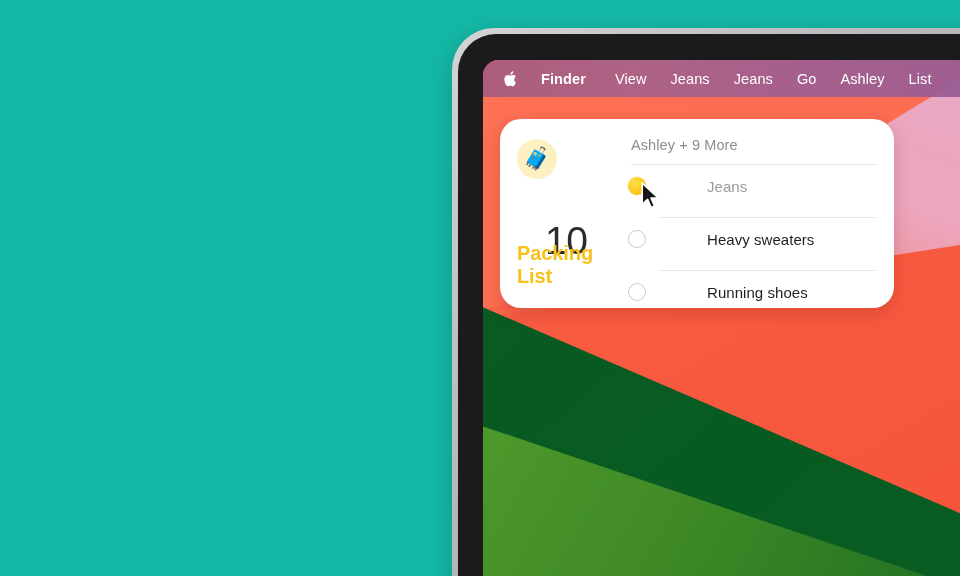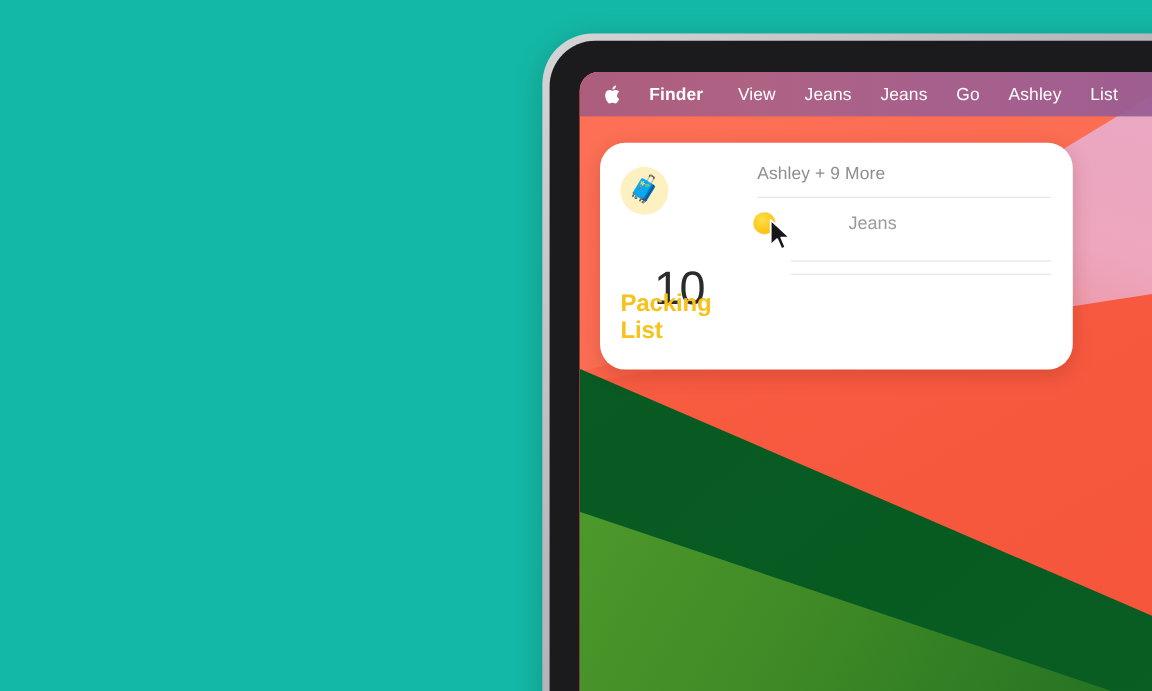--- a/index.html
+++ b/index.html
@@ -195,22 +195,30 @@
       <div class="w-right">
         <div class="w-header">Ashley + 9 More</div>
         <div class="divider head"></div>
 
         <div class="todo-row">
           <div class="todo-circle checked"></div>
           <div class="todo-label done">Jeans</div>
         </div>
         <div class="divider"></div>
 
+        <div class="todo-row">
+          <div class="todo-circle"></div>
+          <div class="todo-label">Heavy sweaters</div>
+        </div>
         <div class="divider"></div>
 
+        <div class="todo-row">
+          <div class="todo-circle"></div>
+          <div class="todo-label">Running shoes</div>
+        </div>
       </div>
 
     </div>
 
   </div>
 
   <svg class="cursor" width="22" height="30" viewBox="0 0 22 30">
     <path d="M1.2 1.2 L1.2 22.4 L6.6 17.3 L10.2 25.6 L13.6 24.1 L10.1 16.1 L17.2 15.9 Z" fill="#17171a" stroke="#ffffff" stroke-width="1.6" stroke-linejoin="round"></path>
   </svg>
 

